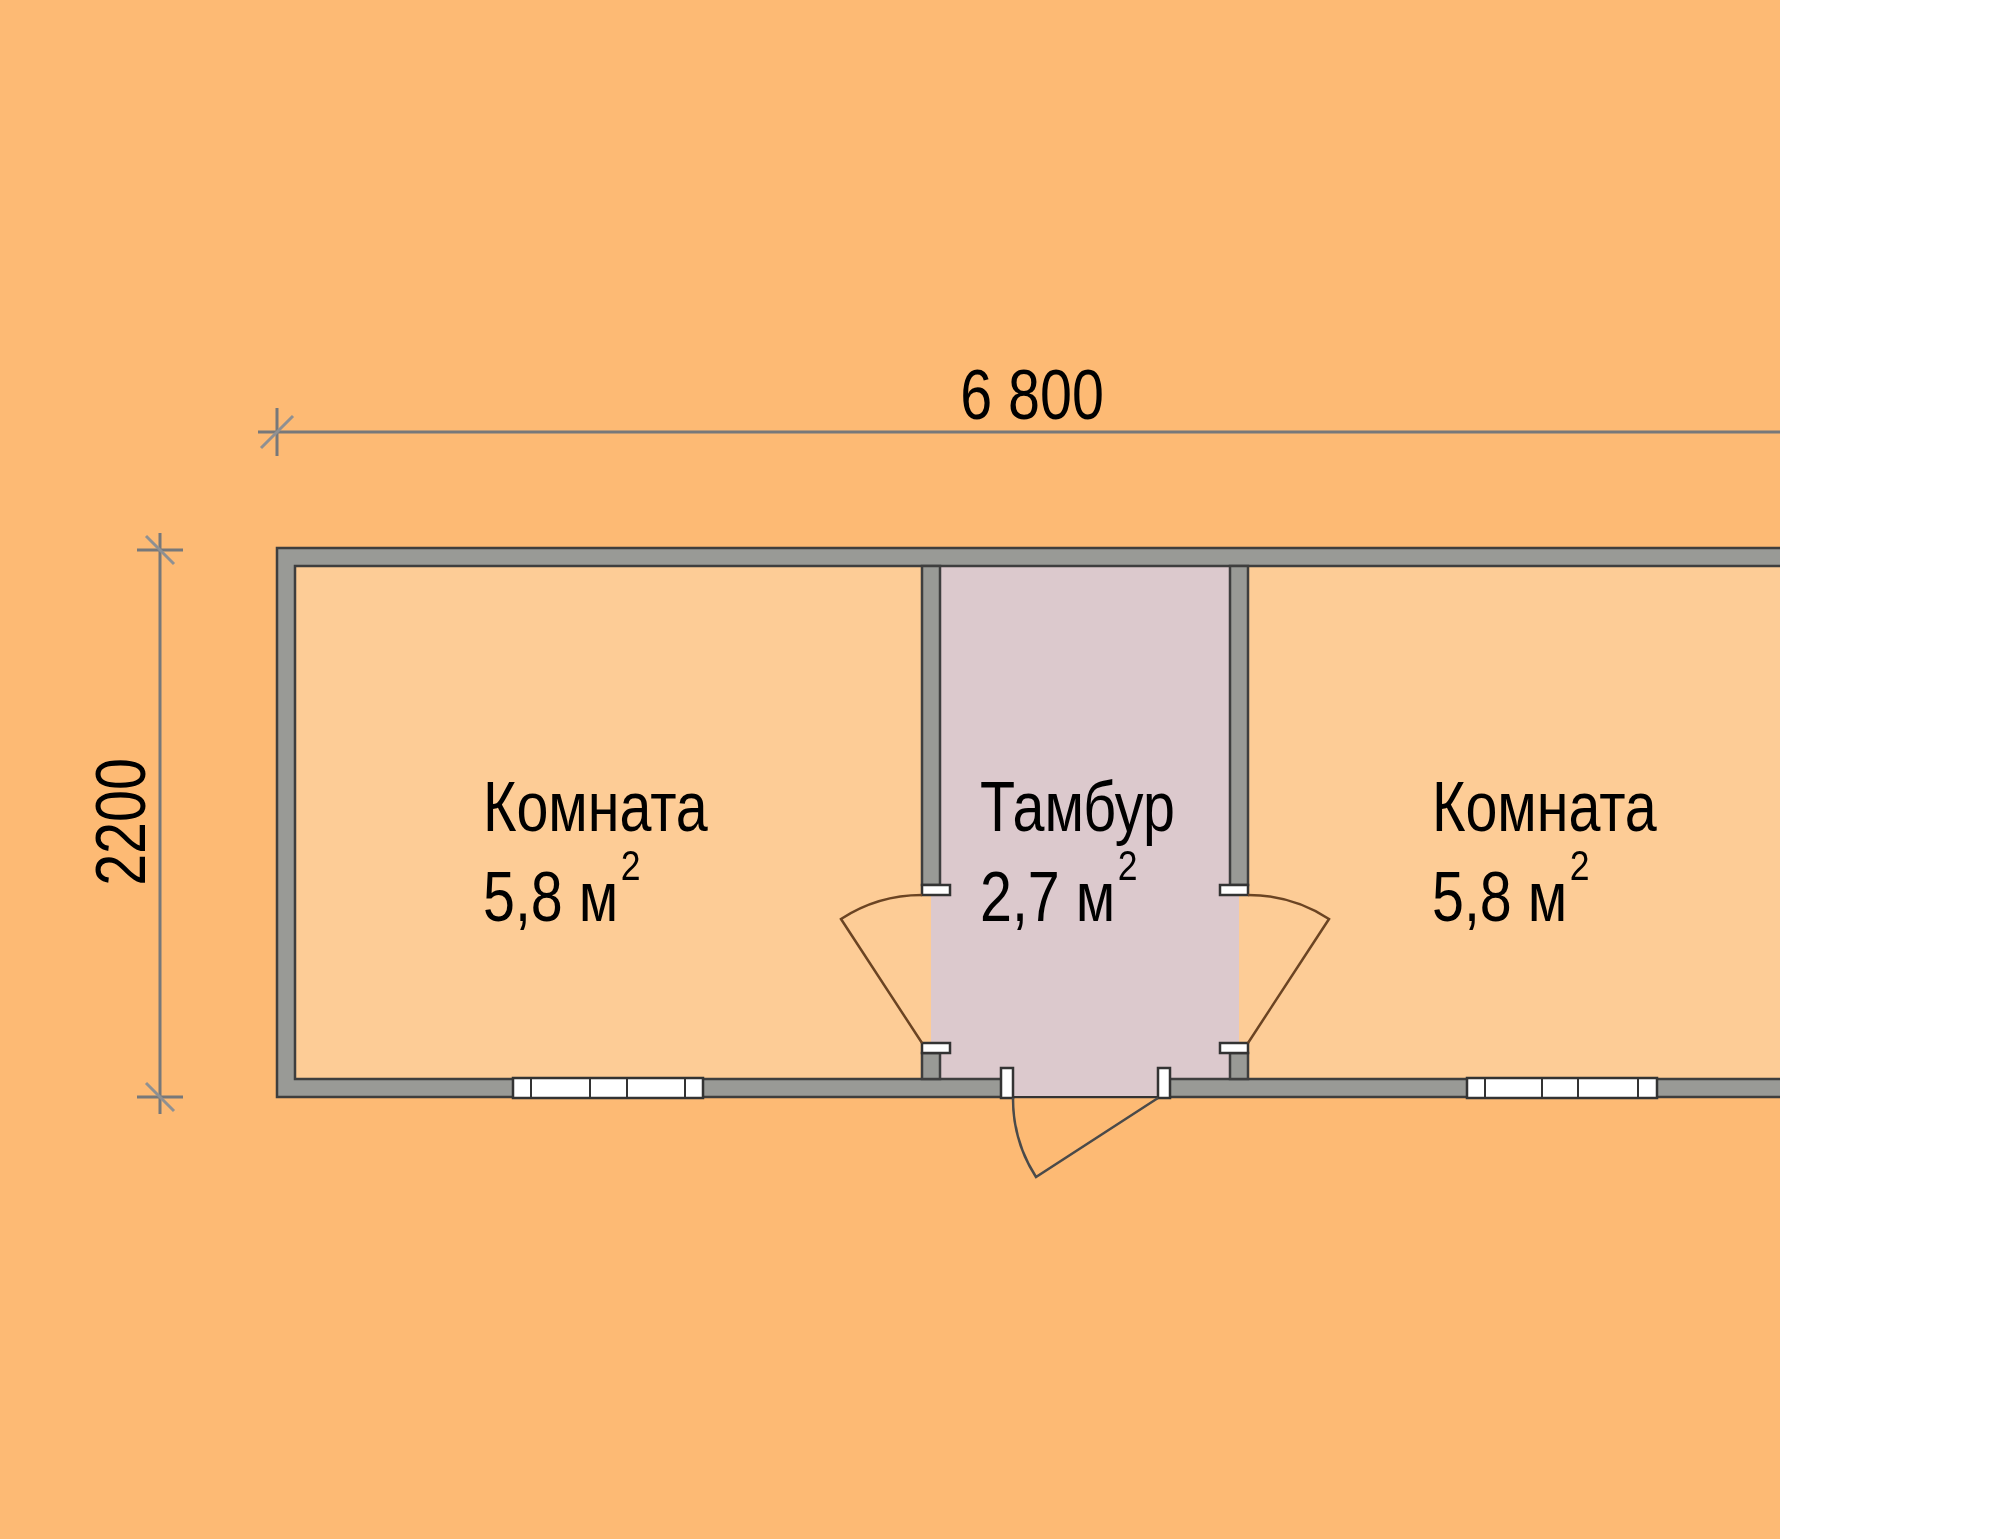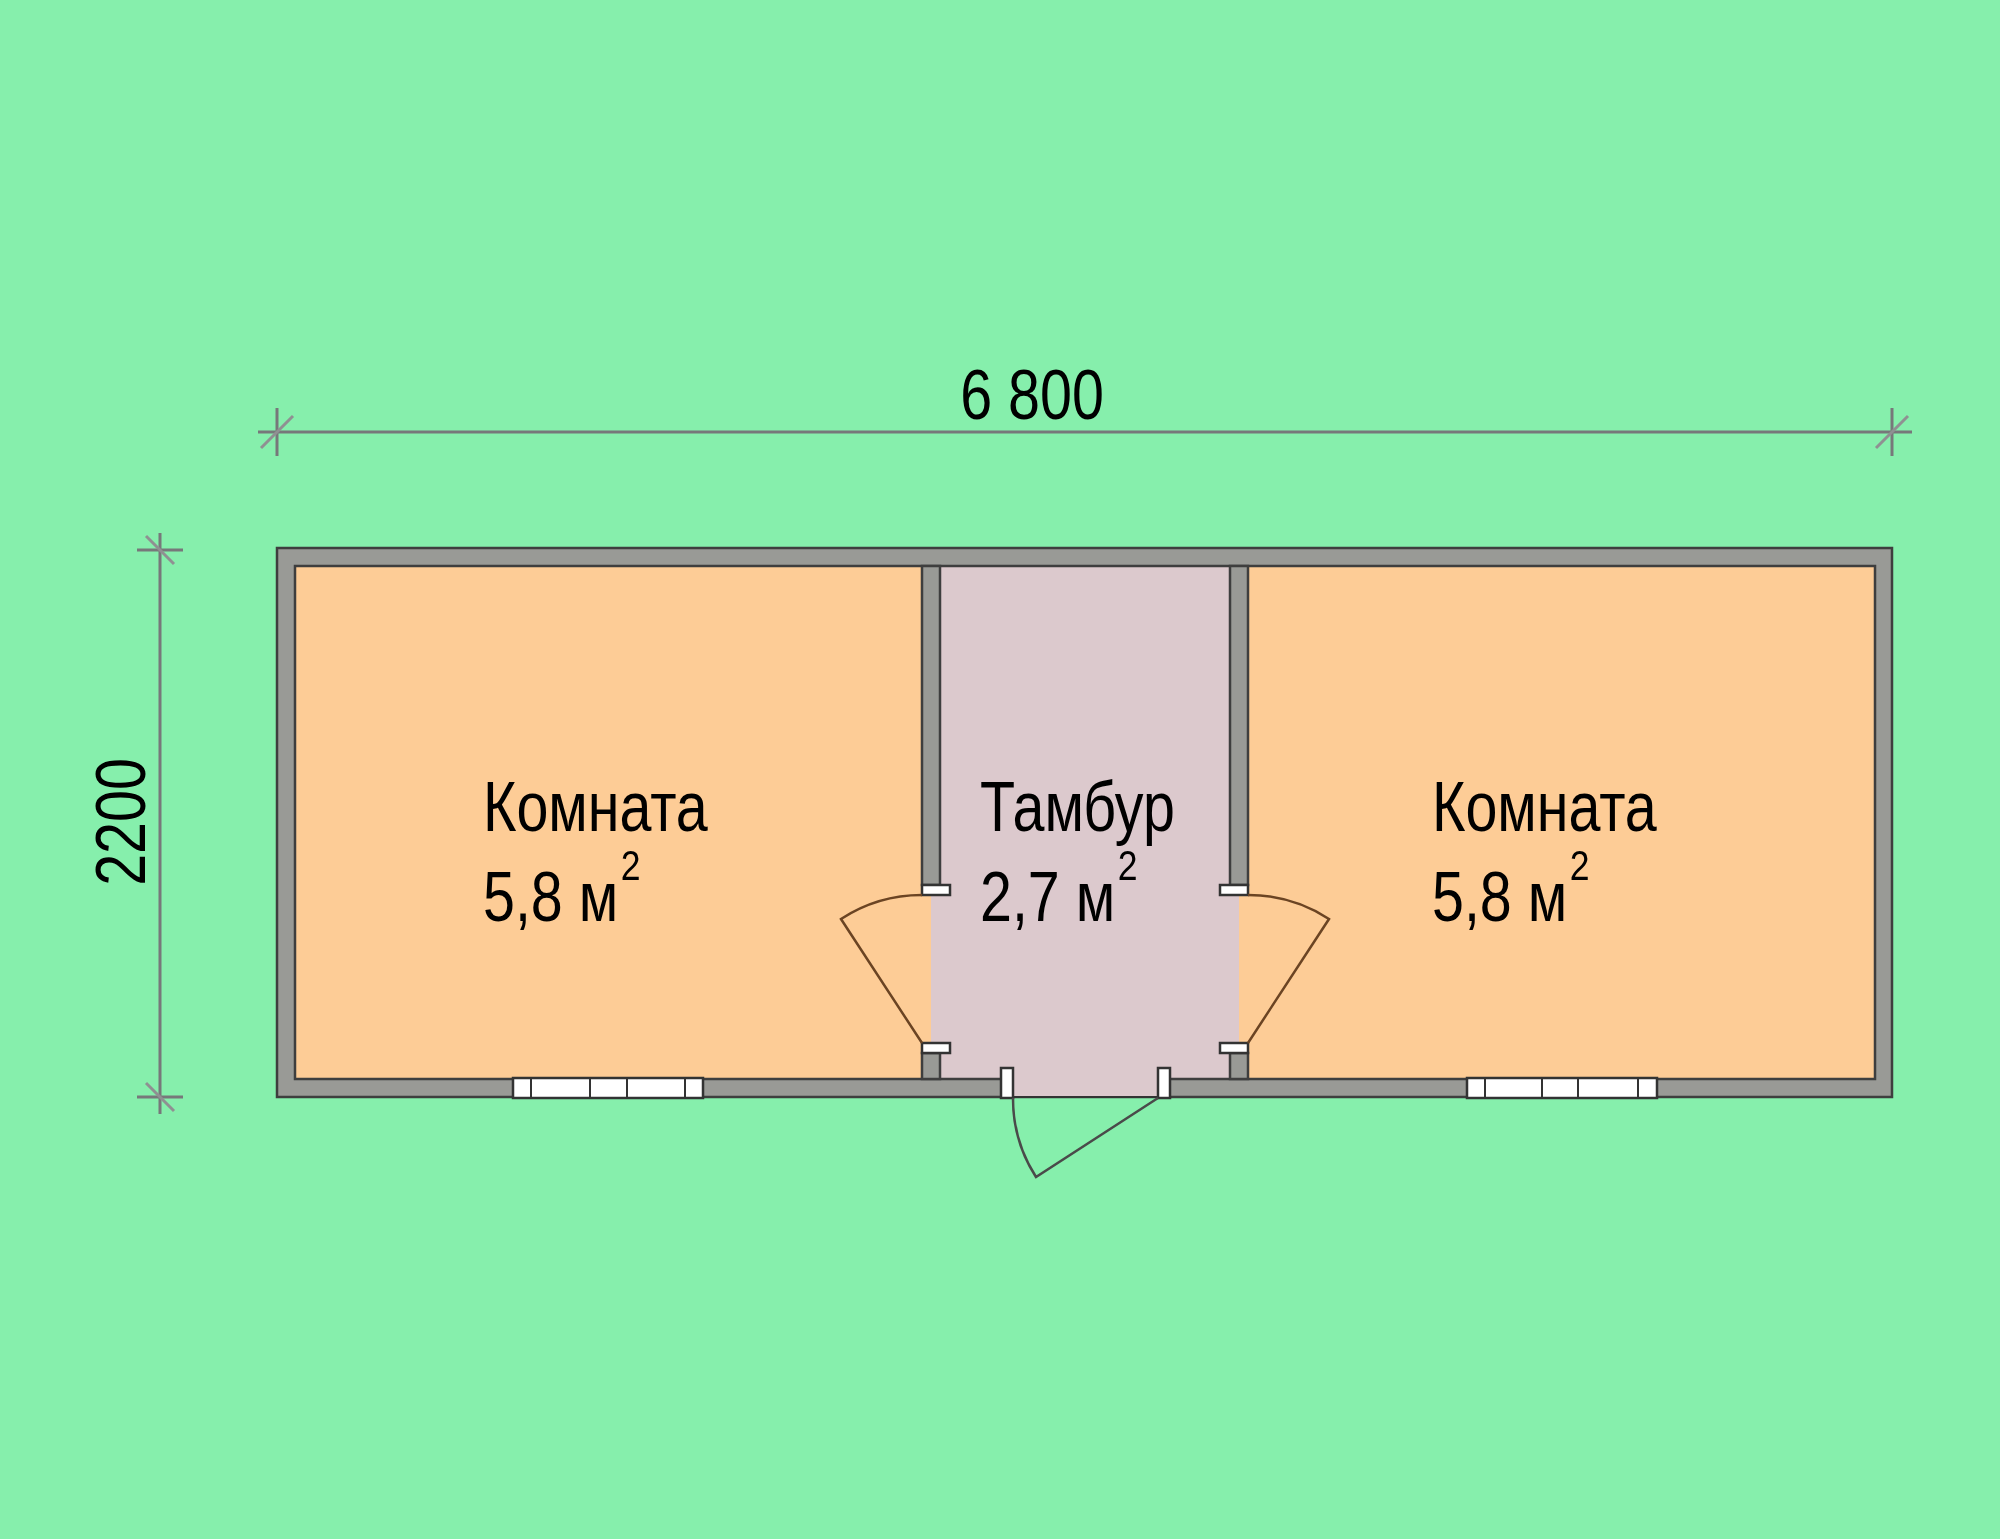--- a/index.html
+++ b/index.html
@@ -1,20 +1,20 @@
 <!DOCTYPE html>
 <html><head>
 <meta charset="utf-8">
 <style>
   html, body { margin: 0; padding: 0; background: #ffffff; }
   .canvas {
     position: relative;
-    width: 2000px;
+    width: 1780px;
     height: 1539px;
-    background: #86efac;
+    background: #fdba74;
     overflow: hidden;
     font-family: "Liberation Sans", sans-serif;
     color: #000000;
   }
   .plan-svg { position: absolute; left: 0; top: 0; }
 
   
   .wall-stroke   { stroke: #3e3e3e; stroke-width: 2.5; }
   .sym-stroke    { stroke: #333333; stroke-width: 2.5; fill: #ffffff; }
   .mullion       { stroke: #333333; stroke-width: 2;   }

